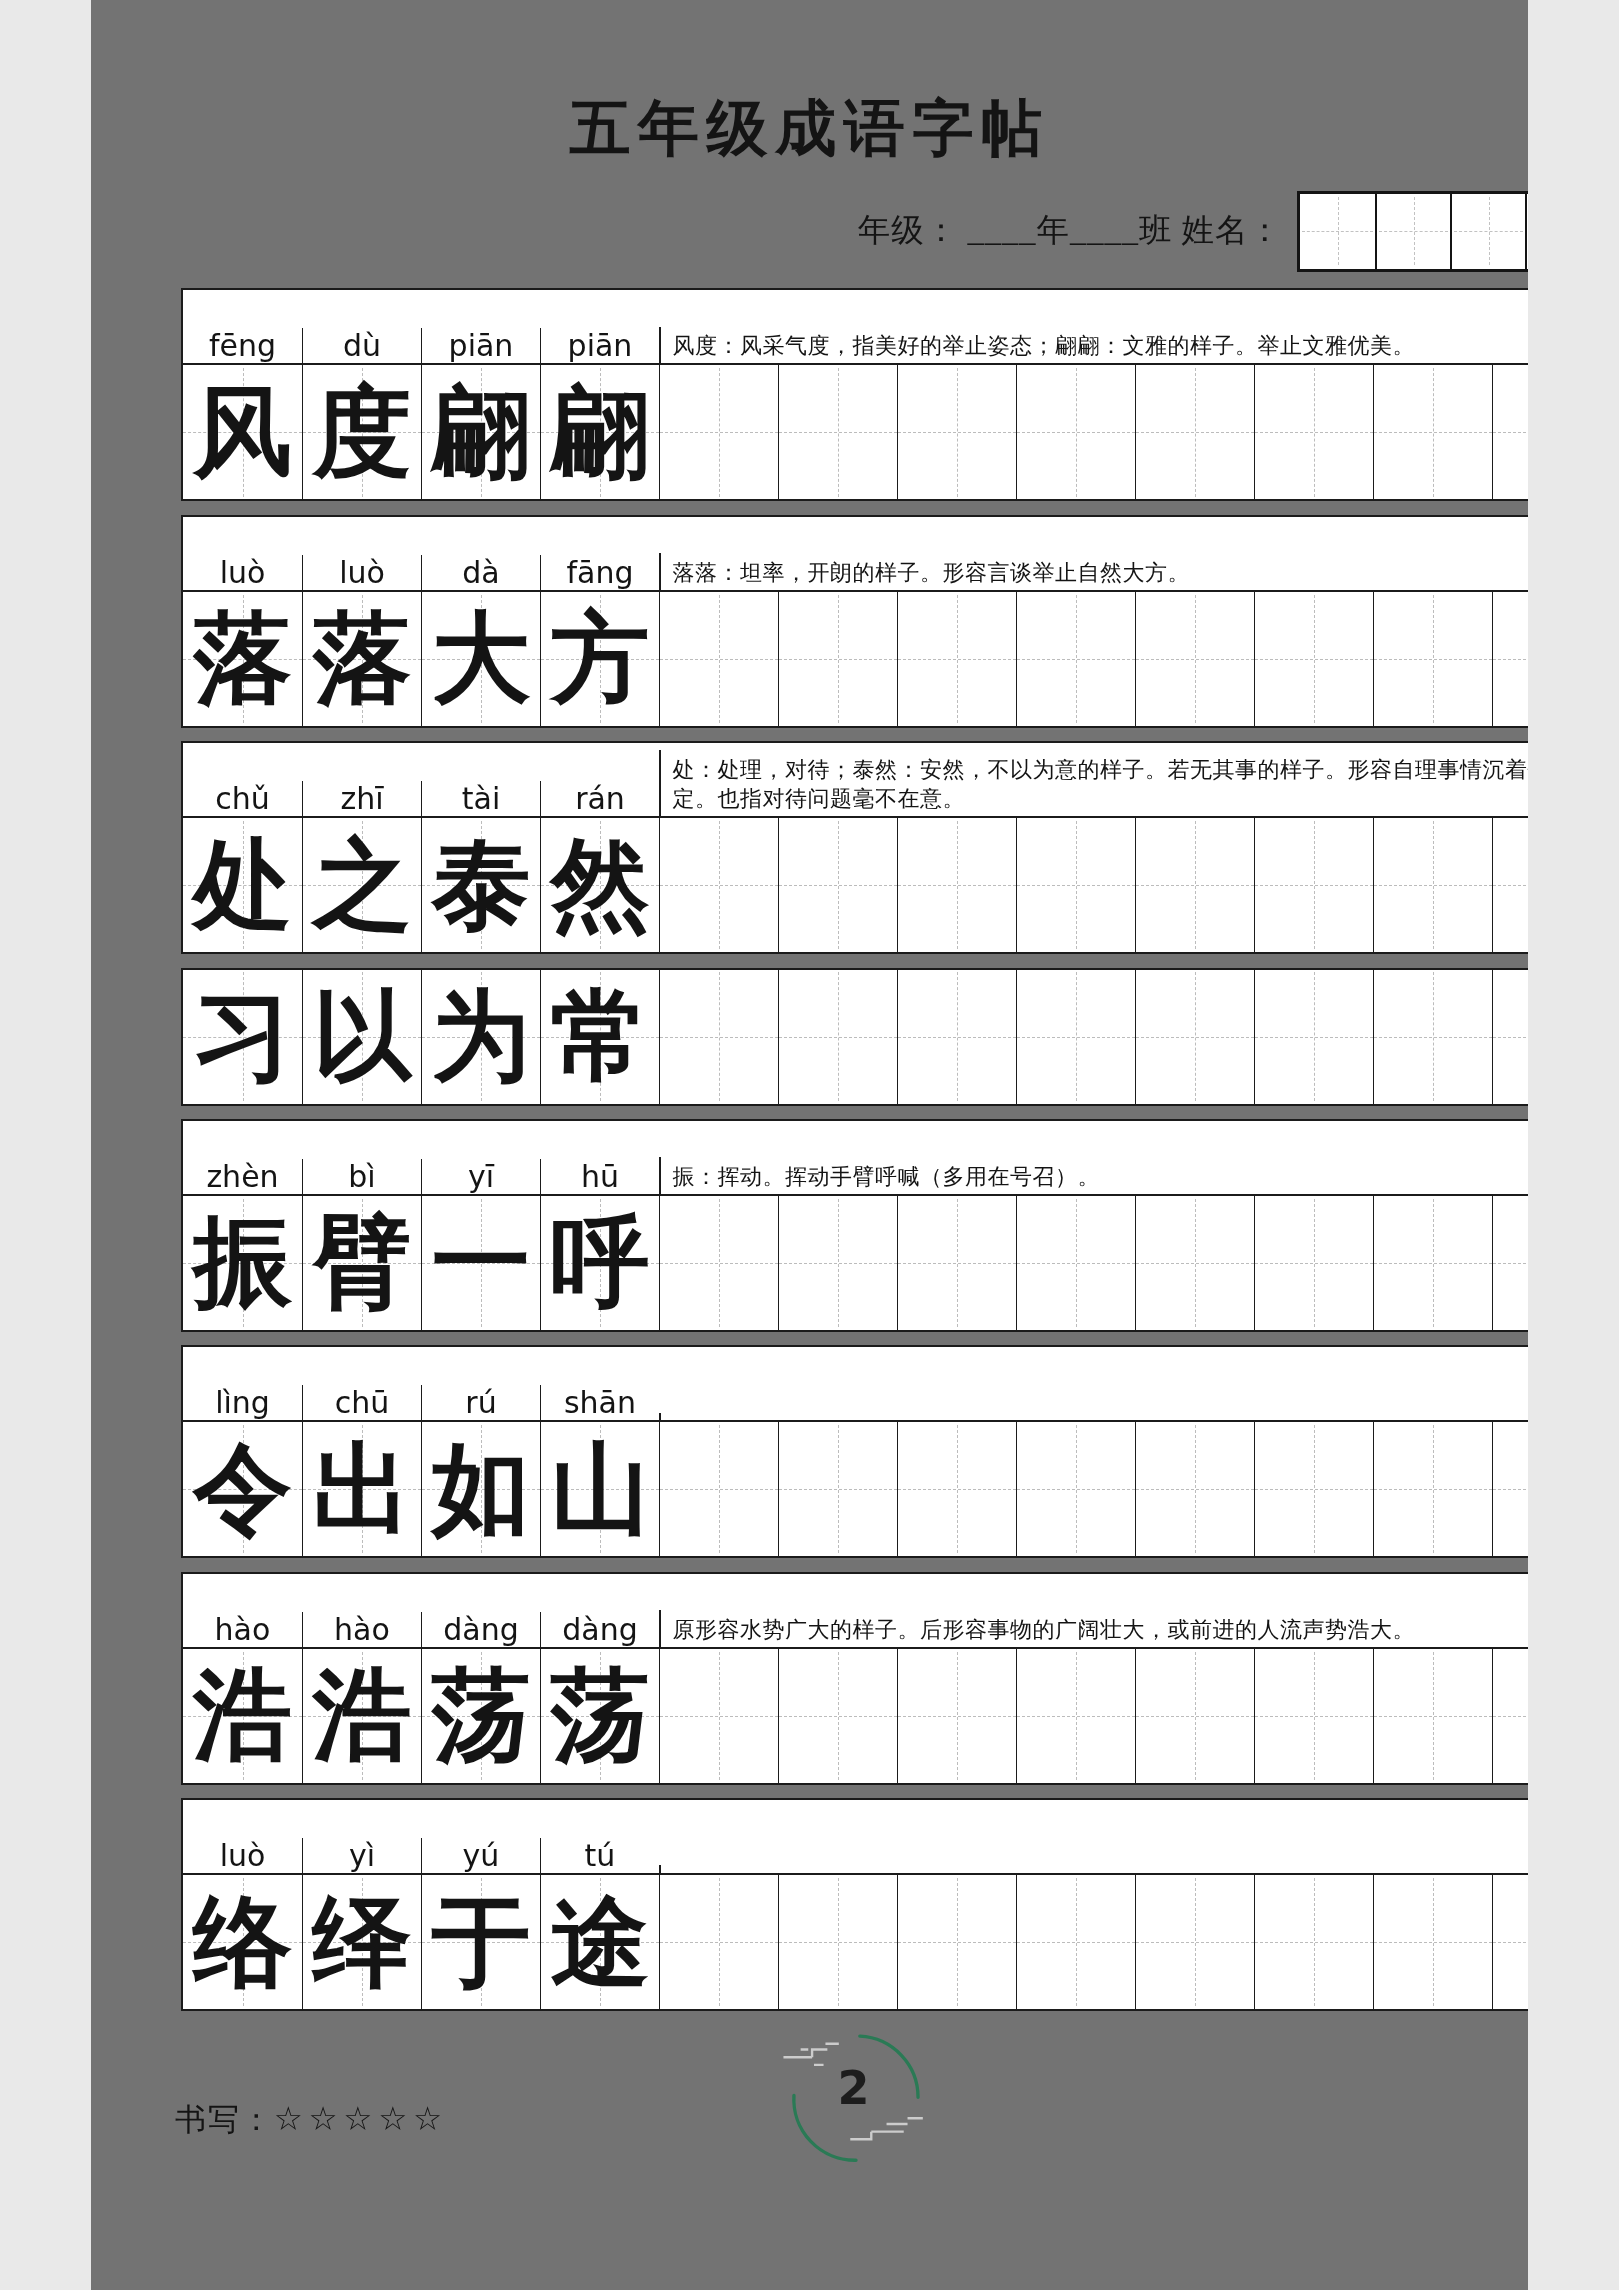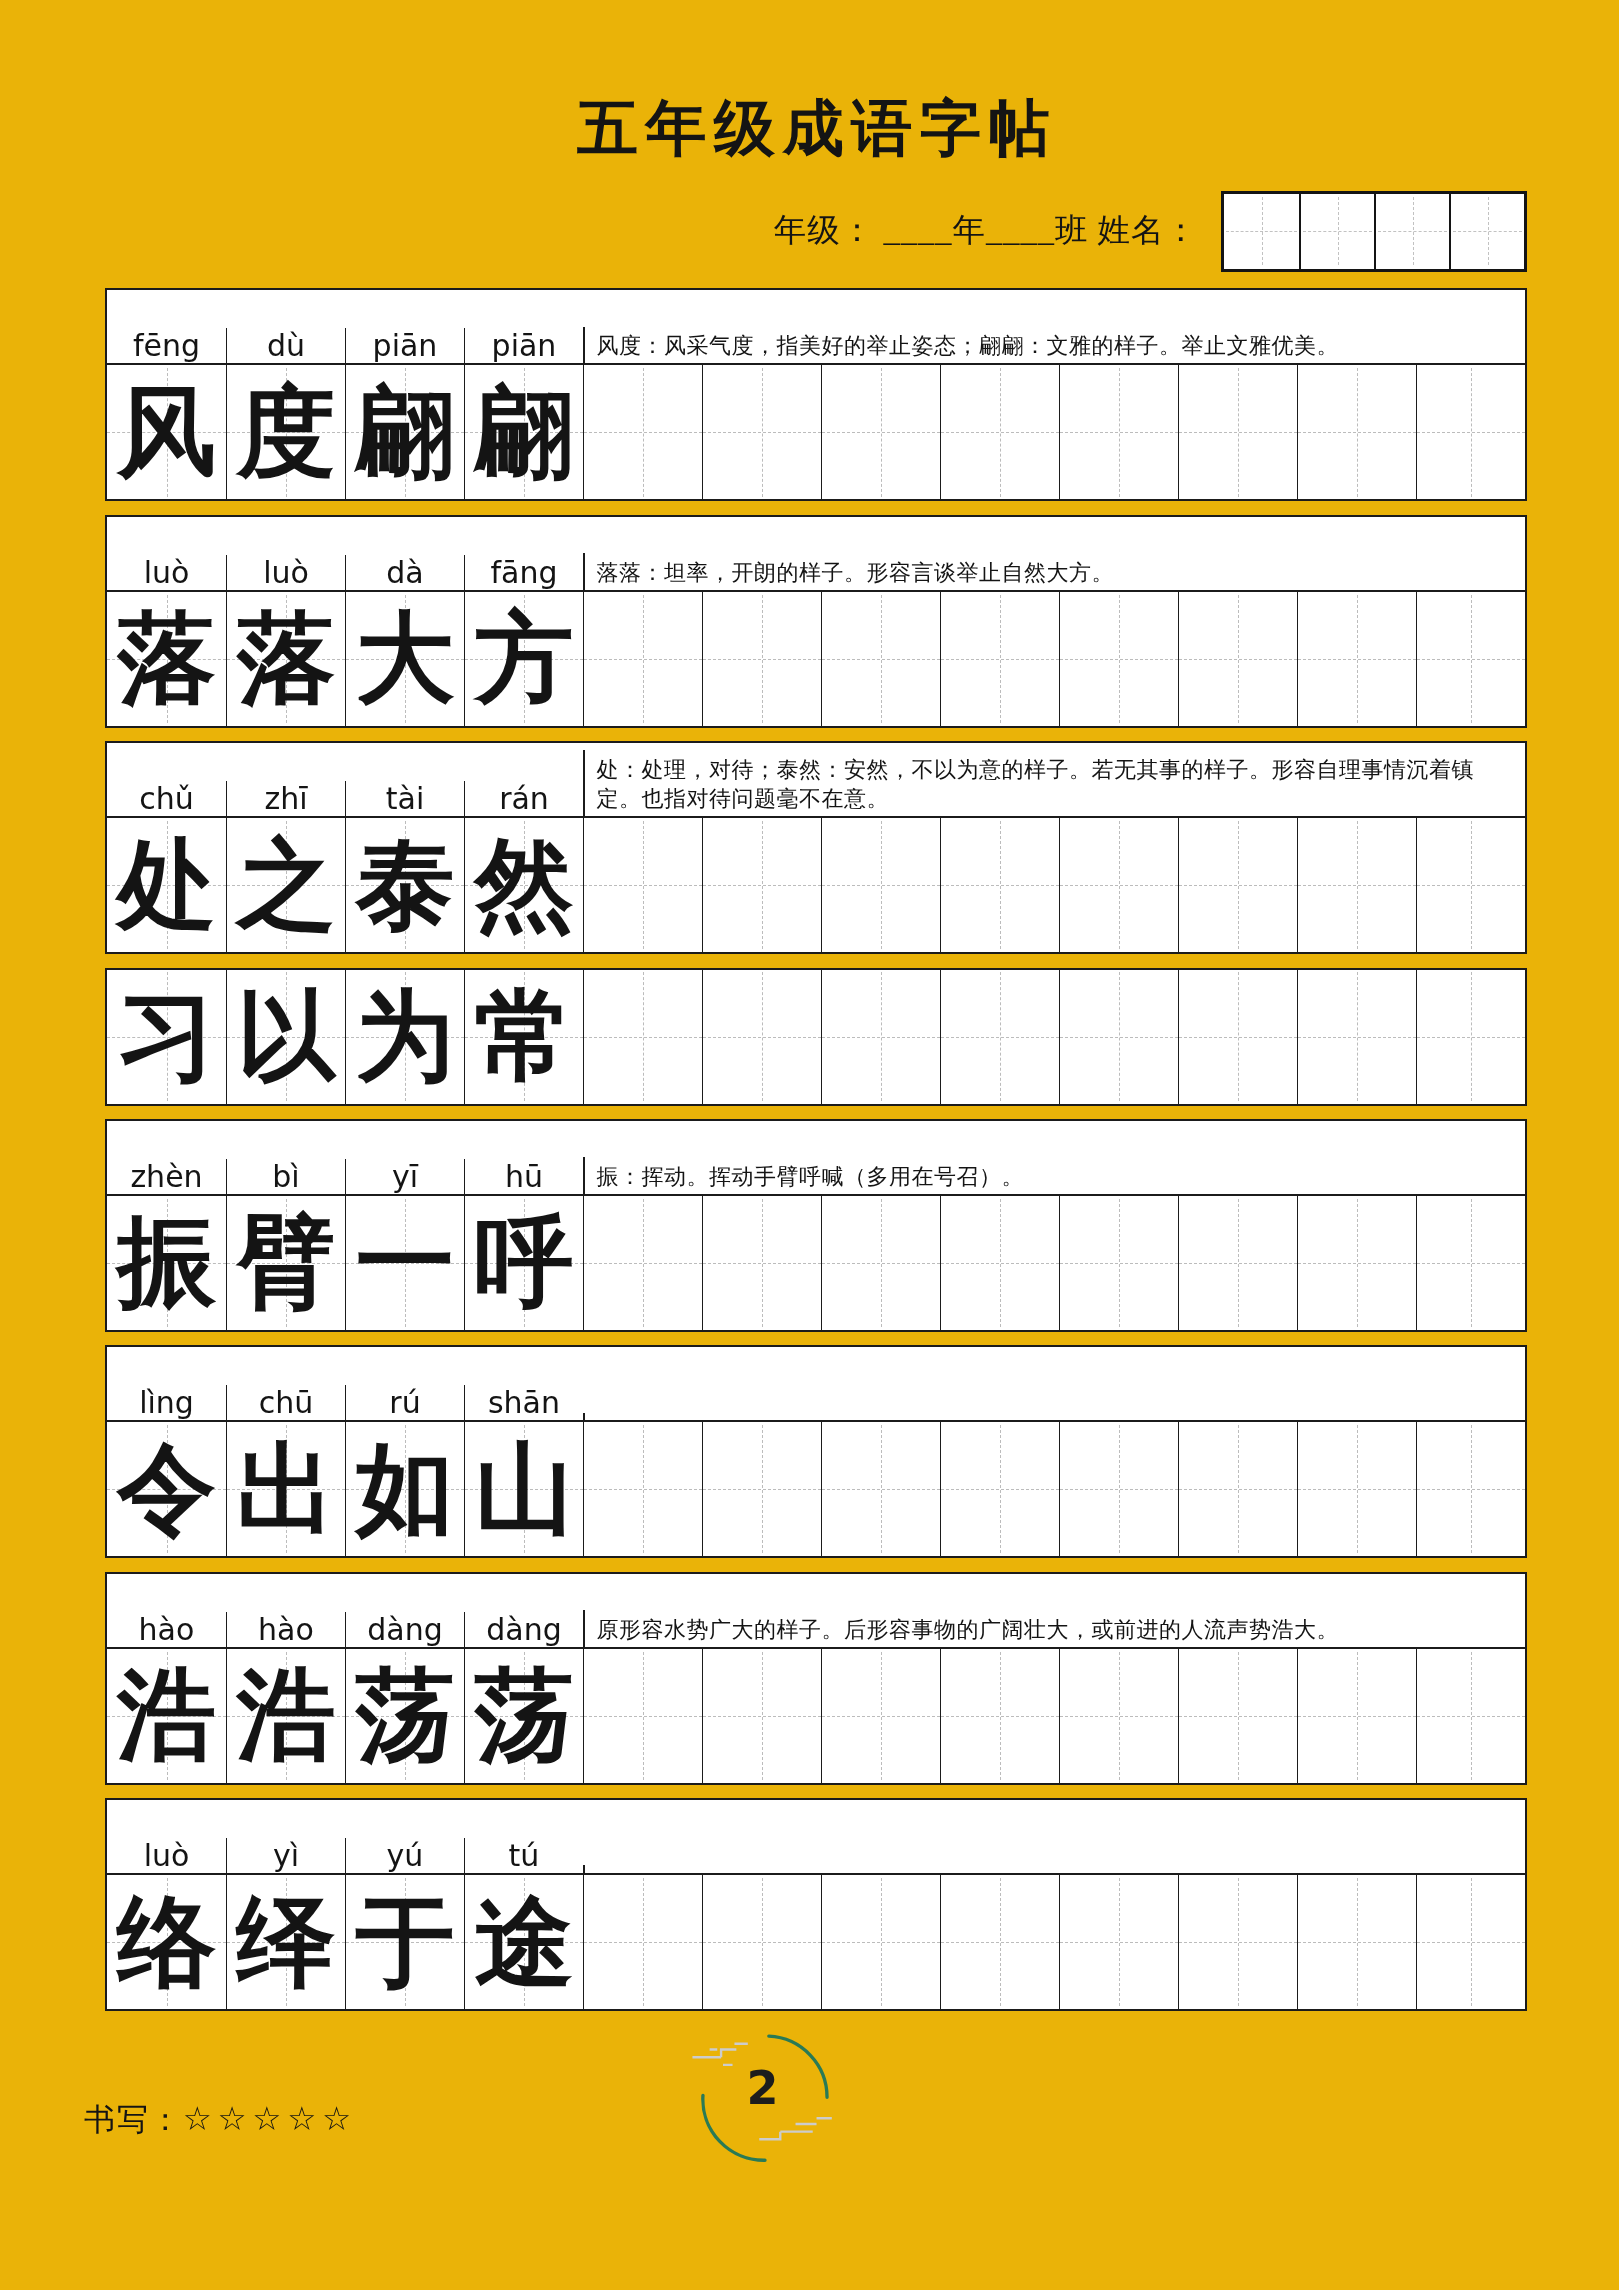--- a/index.html
+++ b/index.html
@@ -1,30 +1,29 @@
 <!DOCTYPE html>
 <html><head>
 <meta charset="utf-8">
 <style>
   * { margin:0; padding:0; box-sizing:border-box; }
   html,body { background:#e9e9e9; }
   .page {
-    width:1619px; height:2290px; margin:0 auto; background:#eab308;
+    width:1437px; height:2290px; margin:0 auto; background:#737373;
     position:relative; font-family:"Liberation Serif", serif; color:#141414;
     overflow:hidden;
-    padding-left:15px;
   }
   .title {
     text-align:center; padding-top:88px; font-size:61px; font-weight:bold;
     letter-spacing:7.6px;
   }
   .content { width:1422px; margin-left:90px; }
   .info-row {
     display:flex; justify-content:flex-end; align-items:center;
-    gap:23px; margin-top:17px; height:88px;
+    gap:15px; margin-top:17px; height:88px;
   }
   .info-text { font-size:32.5px; letter-spacing:1px; white-space:nowrap; }
   .name-grid { display:flex; border:3.8px solid #141414; background:#fff; }
   .tian-sm { width:75px; height:75px; position:relative; border-left:2.9px solid #141414; }
   .tian-sm:first-child { border-left:none; }
   .tian-sm::before { content:""; position:absolute; left:50%; top:3.8px; bottom:3.8px; border-left:1.9px dashed #c2c2c2; }
   .tian-sm::after  { content:""; position:absolute; top:50%; left:1.9px; right:1.9px; border-top:1.9px dashed #c2c2c2; }
 
   .block { border:2.9px solid #1b1b1b; margin-top:13.4px; background:#fff; }
   .block:first-of-type { margin-top:0; }

